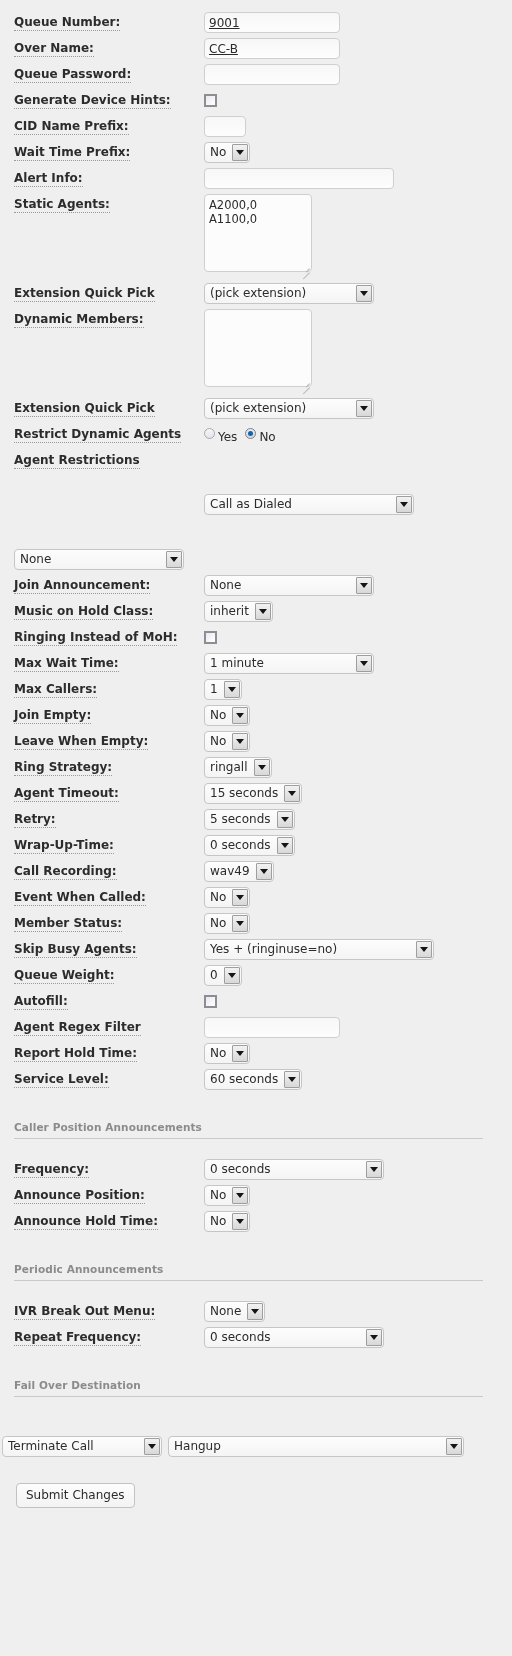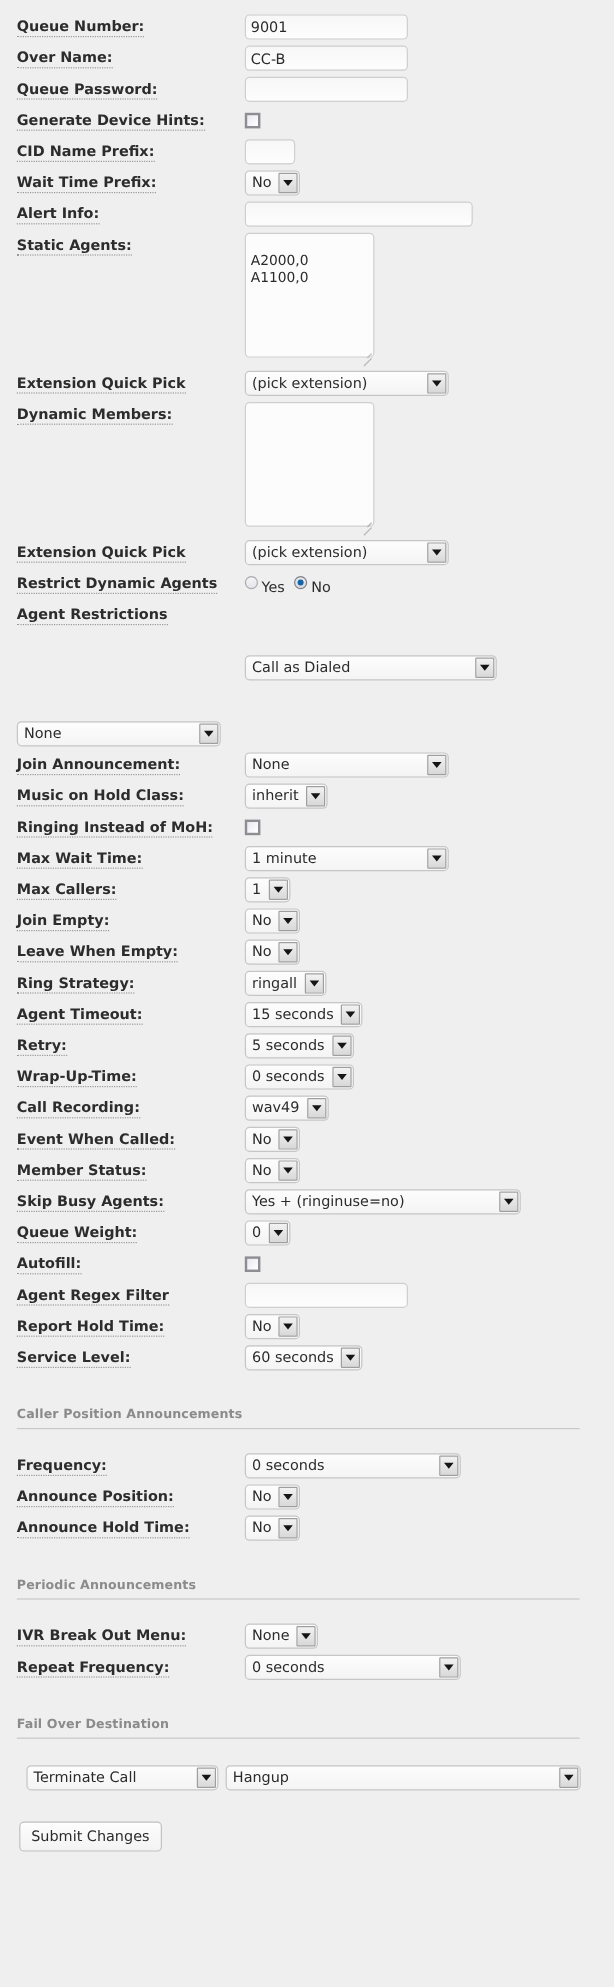--- a/index.html
+++ b/index.html
@@ -55,38 +55,39 @@
     border: 1px solid #cfcfcf;
     border-radius: 4px;
     background: #fafafa;
     background: linear-gradient(#f7f7f7, #fdfdfd);
     font-family: "DejaVu Sans", sans-serif;
     font-size: 12px;
     color: #2b2b2b;
     padding: 0 4px;
     line-height: 19px;
     outline: none;
+    text-decoration: underline;
   }
   .txt.w-med { width: 136px; }
   .txt.w-sm  { width: 42px; }
   .txt.w-lg  { width: 190px; }
 
   
   .ta {
     box-sizing: border-box;
     width: 108px;
-    height: 104px;
+    height: 78px;
     border: 1px solid #cfcfcf;
     border-radius: 4px;
     background: #fcfcfc;
     font-family: "DejaVu Sans", sans-serif;
     font-size: 11.5px;
     line-height: 14px;
     color: #2b2b2b;
-    padding: 15px 4px;
+    padding: 3px 4px;
     resize: none;
     overflow: hidden;
     outline: none;
     position: relative;
   }
   .ta-wrap { position: relative; display: inline-block; }
   .ta-grip {
     position: absolute;
     right: 2px;
     bottom: 2px;
@@ -224,23 +225,23 @@
     height: 1px;
     background: #c9c9c9;
     width: 469px;
   }
   .sec-gap { height: 14px; }
 
   
   .failrow {
     display: flex;
     align-items: center;
-    padding: 0 0 0 22px;
+    padding: 0 0 0 2px;
     gap: 6px;
-    margin-top: 4px;
+    margin-top: 21px;
   }
 
   
   .submit-wrap { padding: 26px 0 0 16px; }
   .btn {
     display: inline-block;
     border: 1px solid #c2c2c2;
     border-radius: 4px;
     background: linear-gradient(#fdfdfd, #f3f3f3);
     font-family: "DejaVu Sans", sans-serif;

